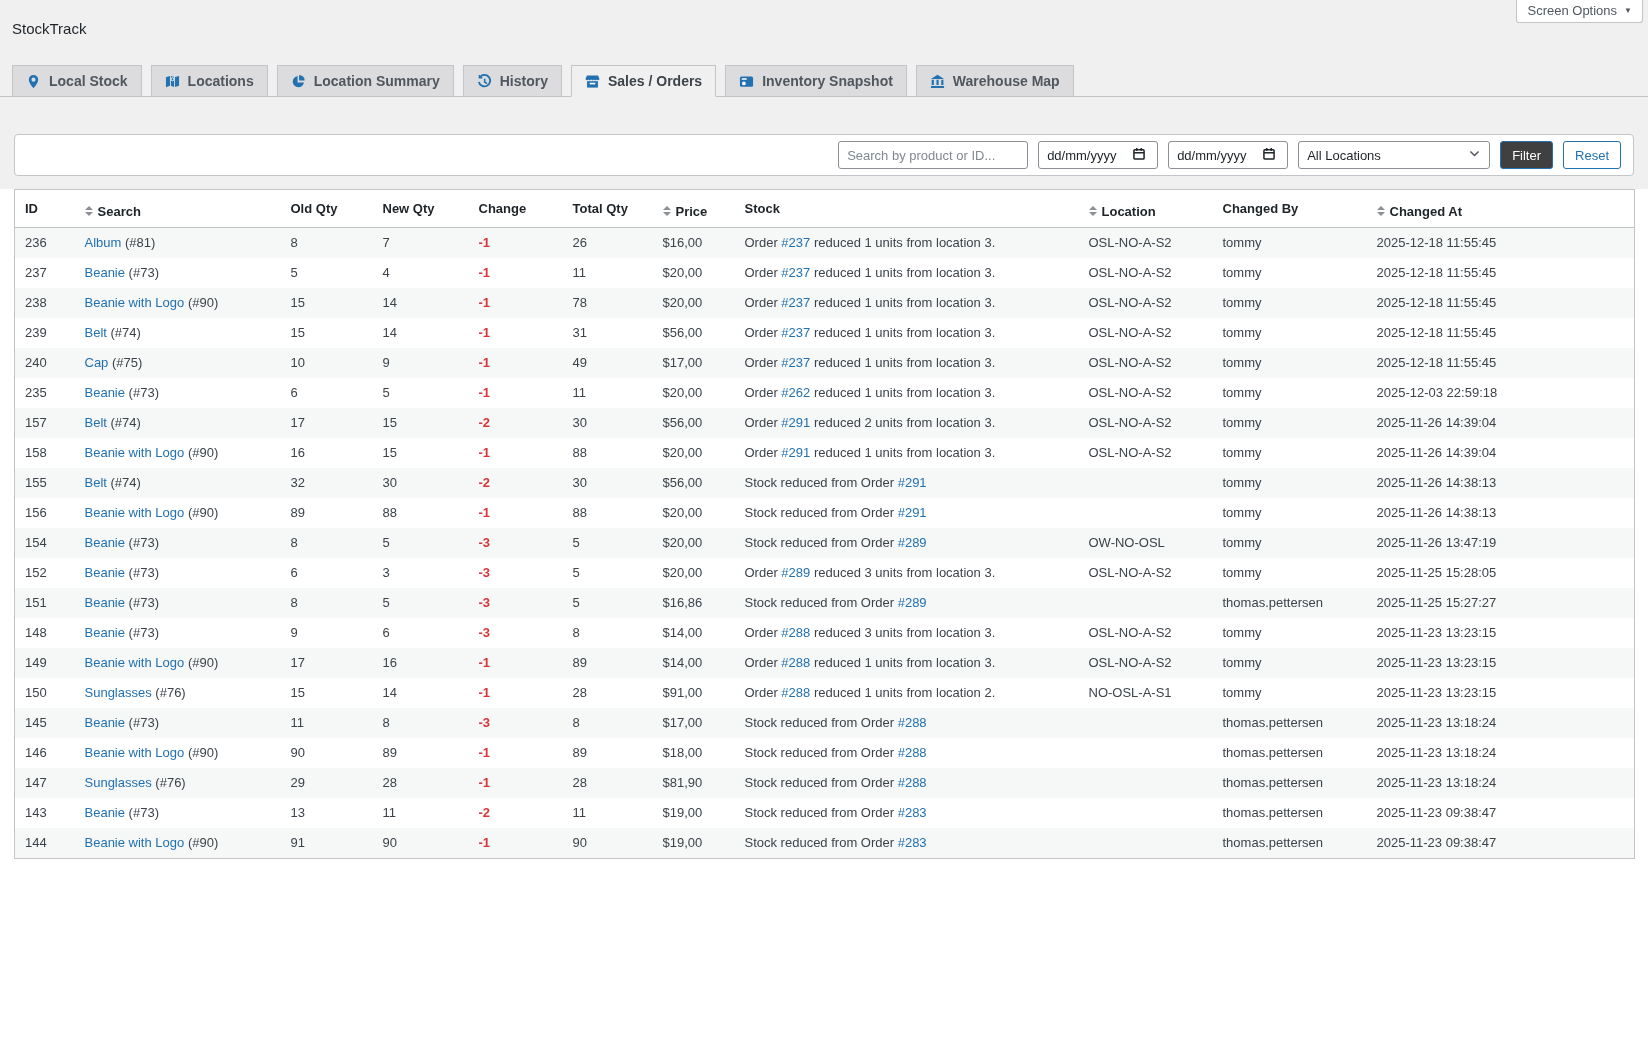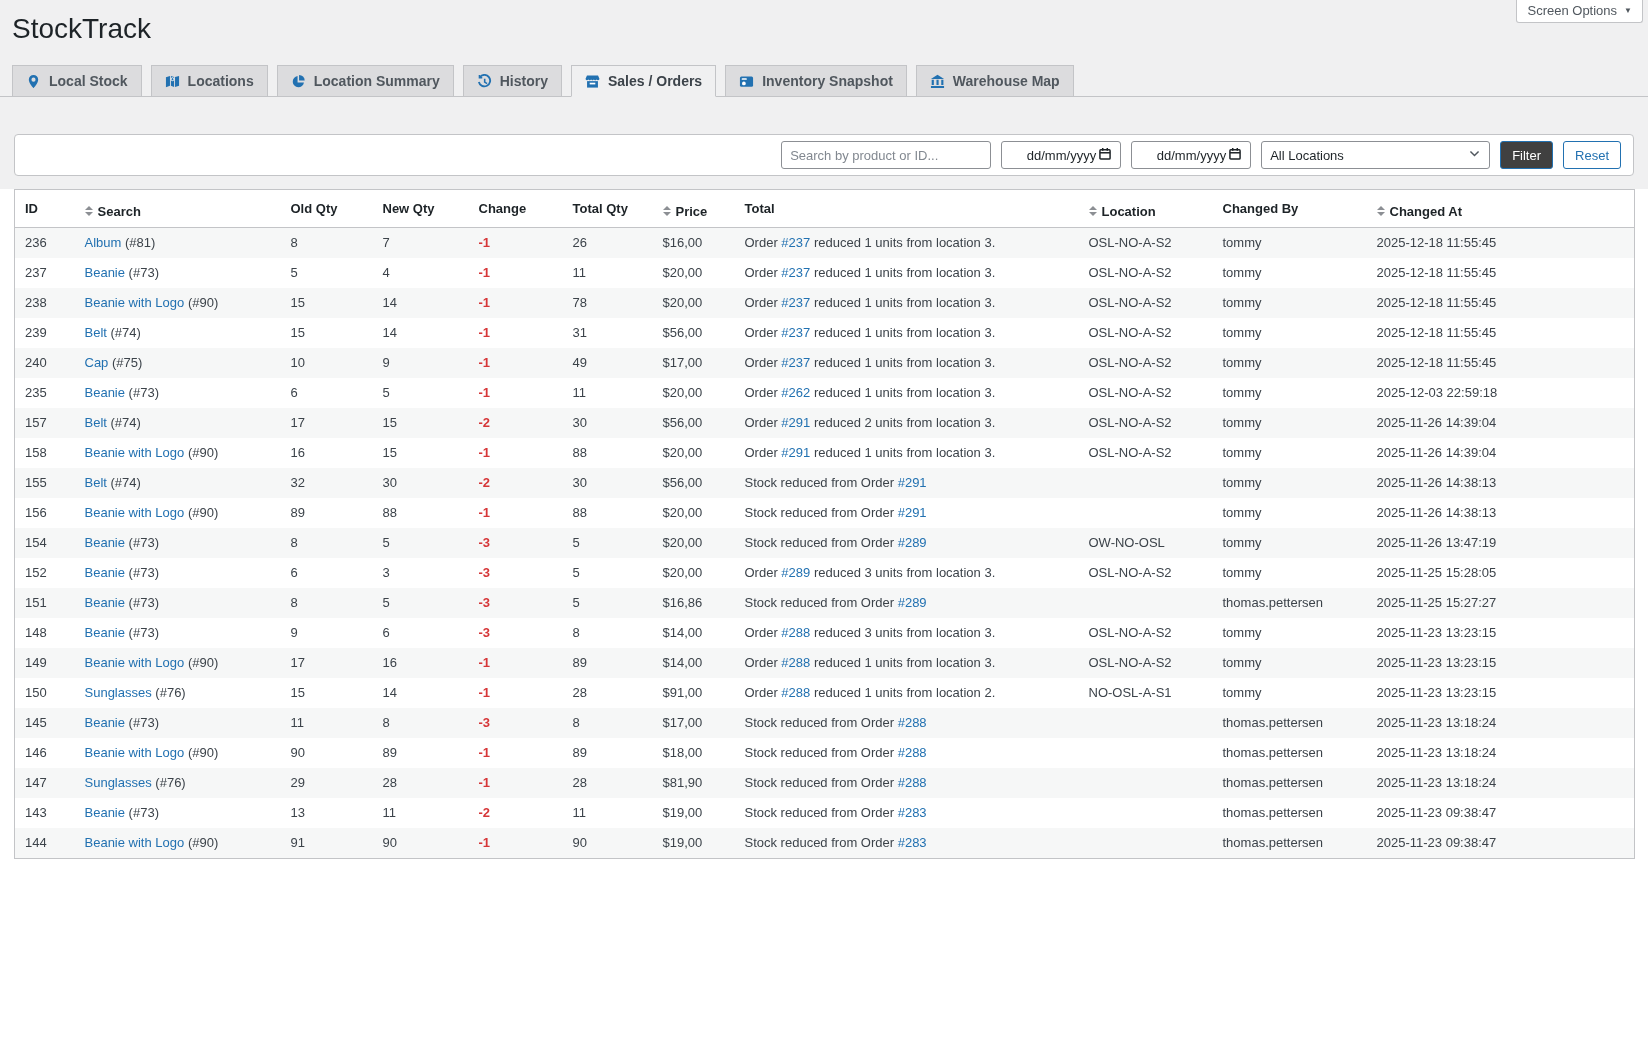--- a/index.html
+++ b/index.html
@@ -7,21 +7,21 @@
   body {
     width:1648px; height:1038px;
     background:#f0f0f1;
     font-family:"Liberation Sans", sans-serif;
     font-size:13px; color:#3c434a;
     position:relative; overflow:hidden;
     display:flex; flex-direction:column;
   }
   .page-title {
     margin:0; padding:14px 0 0 12px;
-    font-size:28px; font-weight:400; color:#1d2327; line-height:30px;
+    font-size:15px; font-weight:400; color:#1d2327; line-height:30px;
   }
   .screen-options {
     position:absolute; top:0; right:5px;
     background:#fff; border:1px solid #c3c4c7; border-top:none;
     border-radius:0 0 3px 3px;
     padding:3px 10px 4px; font-size:13px; color:#50575e;
     display:flex; align-items:center; gap:7px; cursor:pointer;
   }
   .screen-options .caret { font-size:8px; color:#50575e; }
 
@@ -49,24 +49,24 @@
     background:#fff; border:1px solid #c3c4c7; border-radius:4px;
     padding:6px 12px;
     display:flex; justify-content:flex-end; align-items:center; gap:10px;
   }
   .input, .datebox, .selectbox {
     height:28px; border:1px solid #8c8f94; border-radius:3px;
     background:#fff; font-size:13px; color:#2c3338;
     padding:0 8px; display:flex; align-items:center;
     font-family:"Liberation Sans", sans-serif;
   }
-  input.input { width:210px; }
+  input.input { width:190px; }
   input.input::placeholder { color:#828890; }
-  .datebox { width:120px; justify-content:flex-end; gap:2px; color:#1d2327; }
-  .selectbox { width:229px; justify-content:space-between; color:#1d2327; cursor:pointer; }
+  .datebox { width:120px; justify-content:flex-start; gap:16px; color:#1d2327; }
+  .selectbox { width:192px; justify-content:space-between; color:#1d2327; cursor:pointer; }
   .btn {
     height:28px; padding:0 11px; border-radius:3px; font-size:13px;
     cursor:pointer; font-family:"Liberation Sans", sans-serif;
   }
   .btn-primary { background:#404040; border:1px solid #2271b1; color:#fff; }
   .btn-secondary { background:#fff; border:1px solid #2271b1; color:#2271b1; }
 
   
   .table-wrap { flex:1; background:#fff; padding:0 14px; overflow:hidden; }
   table {
@@ -239,21 +239,21 @@
               <span>Total Qty</span>
             </span></th>
         <th><span class="th-wrap">
               <span class="sort">
                 <i class="up"></i>
                 <i class="down"></i>
               </span>
               <span>Price</span>
             </span></th>
         <th><span class="th-wrap">
-              <span>Total</span>
+              <span>Stock</span>
             </span></th>
         <th><span class="th-wrap">
               <span class="sort">
                 <i class="up"></i>
                 <i class="down"></i>
               </span>
               <span>Location</span>
             </span></th>
         <th><span class="th-wrap">
               <span>Changed By</span>

